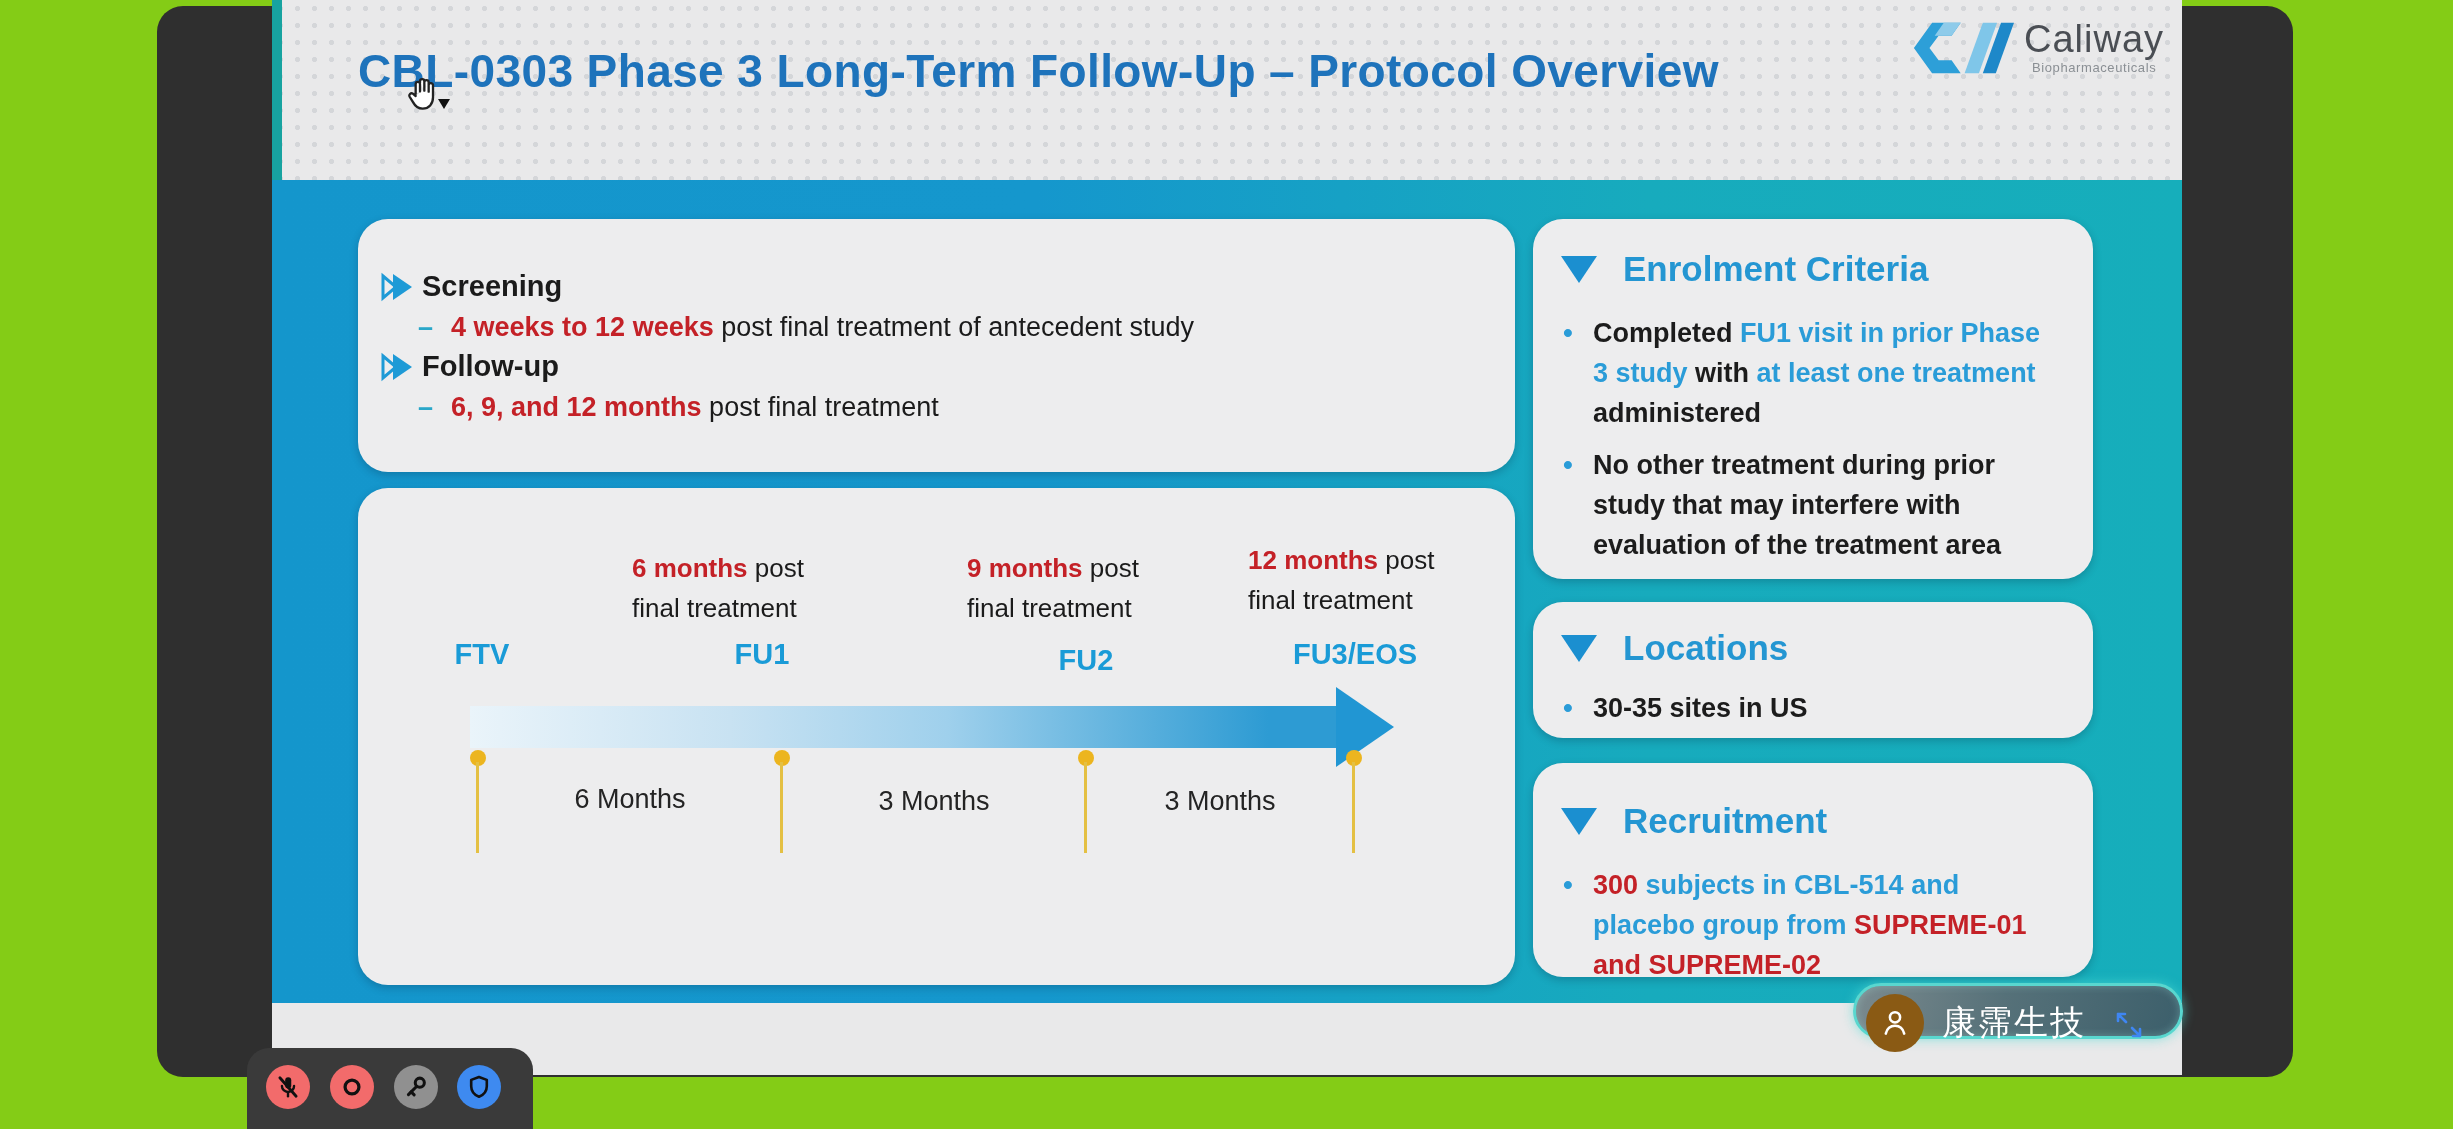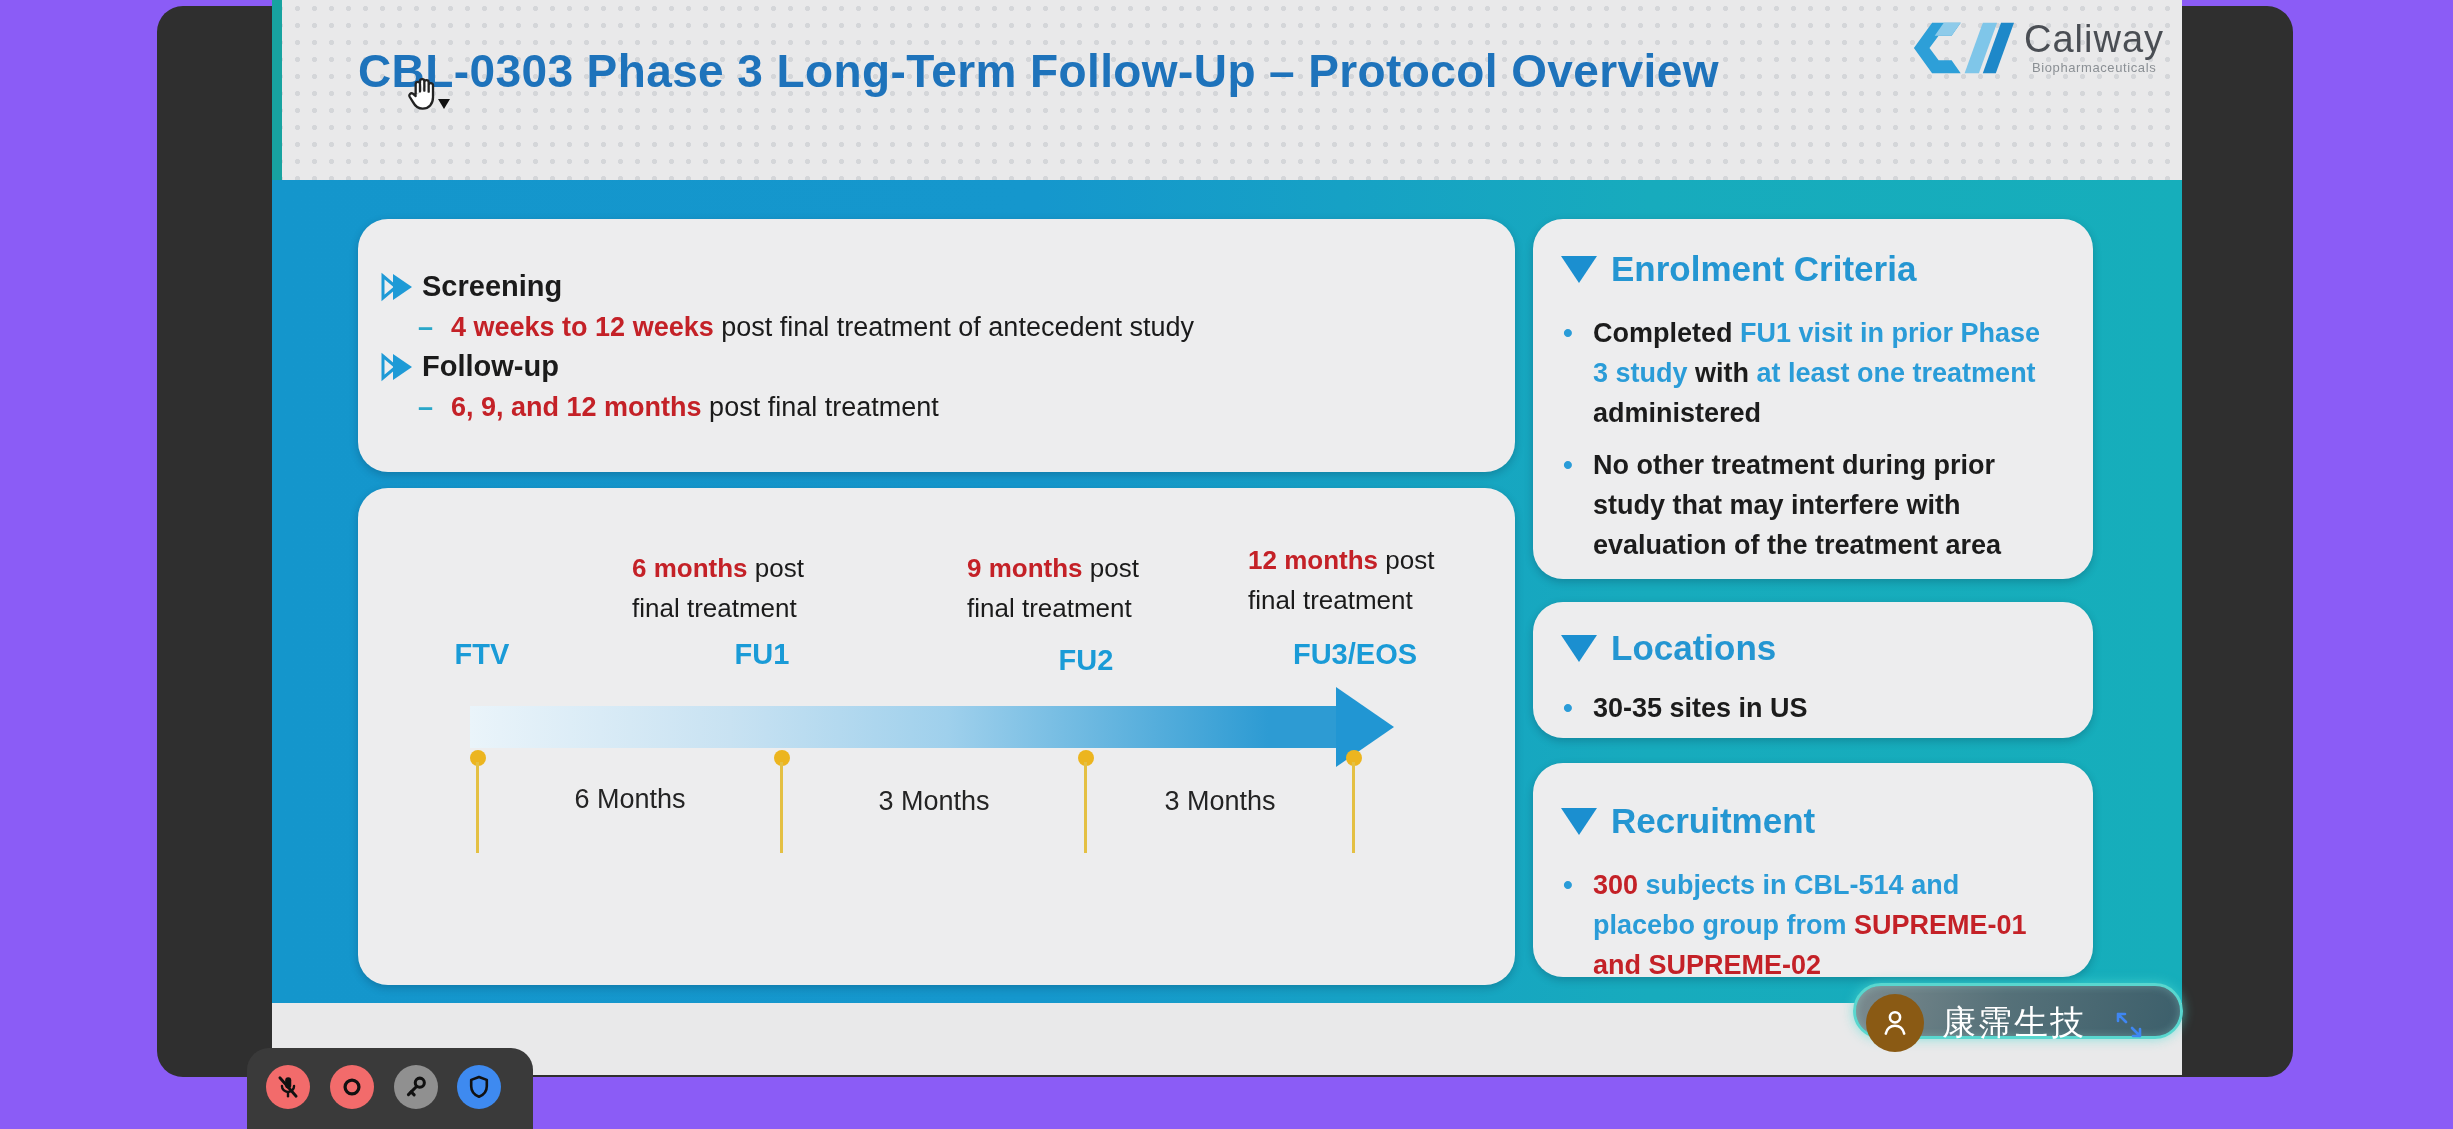--- a/index.html
+++ b/index.html
@@ -1,16 +1,16 @@
 <!DOCTYPE html>
 <html><head>
 <meta charset="utf-8">
 <style>
   html,body{margin:0;padding:0;background:#191919;}
-  .page{position:relative;width:2453px;height:1129px;background:#8b5cf6;overflow:hidden;
+  .page{position:relative;width:2453px;height:1129px;background:#84cc16;overflow:hidden;
         font-family:"Liberation Sans",sans-serif;}
   .window{position:absolute;left:157px;top:6px;width:2136px;height:1071px;
           background:#2f2f2f;border-radius:26px;}
   .slide{position:absolute;left:272px;top:0;width:1910px;height:1075px;}
 
   
   .sl-header{position:absolute;left:0;top:0;width:1910px;height:180px;background:#e9e9ea;
      background-image:radial-gradient(rgba(100,112,128,.16) 2.2px,transparent 2.9px);
      background-size:17px 17px;}
   .header-strip{position:absolute;left:0;top:0;width:10px;height:180px;background:#17a3a0;}
@@ -48,21 +48,21 @@
      background:linear-gradient(90deg,#eaf4fa 0%,#c8e2f2 30%,#9fd0ec 55%,#2d9bd3 92%);}
   .tl-arrow-head{position:absolute;left:978px;top:687px;width:0;height:0;
      border-top:40px solid transparent;border-bottom:40px solid transparent;border-left:58px solid #2196d3;}
   .tl-dot{position:absolute;width:16px;height:16px;border-radius:50%;background:#ecb51f;}
   .tl-vline{position:absolute;width:3px;background:#e4c043;}
   .tl-interval{position:absolute;width:220px;text-align:center;font-size:27px;color:#242424;}
   
   .tl-note,.tl-mile,.tl-dot,.tl-vline,.tl-interval,.tl-banner,.tl-arrow-body,.tl-arrow-head{z-index:2;}
 
   
-  .ph{position:absolute;left:28px;display:flex;align-items:center;gap:14px;}
+  .ph{position:absolute;left:28px;display:flex;align-items:center;gap:26px;}
   .tri-down{width:0;height:0;border-left:18px solid transparent;border-right:18px solid transparent;
      border-top:27px solid #1b8fd0;}
   .ph-text{font-size:35px;font-weight:bold;color:#2496d2;white-space:nowrap;}
   .pbullet{position:absolute;left:30px;width:495px;font-size:27px;font-weight:bold;line-height:40px;
      padding-left:30px;box-sizing:border-box;}
   .bdot{position:absolute;left:0;top:0;color:#2a9cd8;font-size:28px;}
   .pb-dark{color:#1c1c1c;} .pb-blue{color:#2a9cd8;} .pb-red{color:#c42127;}
 
   
   .pill{position:absolute;left:1853px;top:983px;width:330px;height:56px;border-radius:42px;

